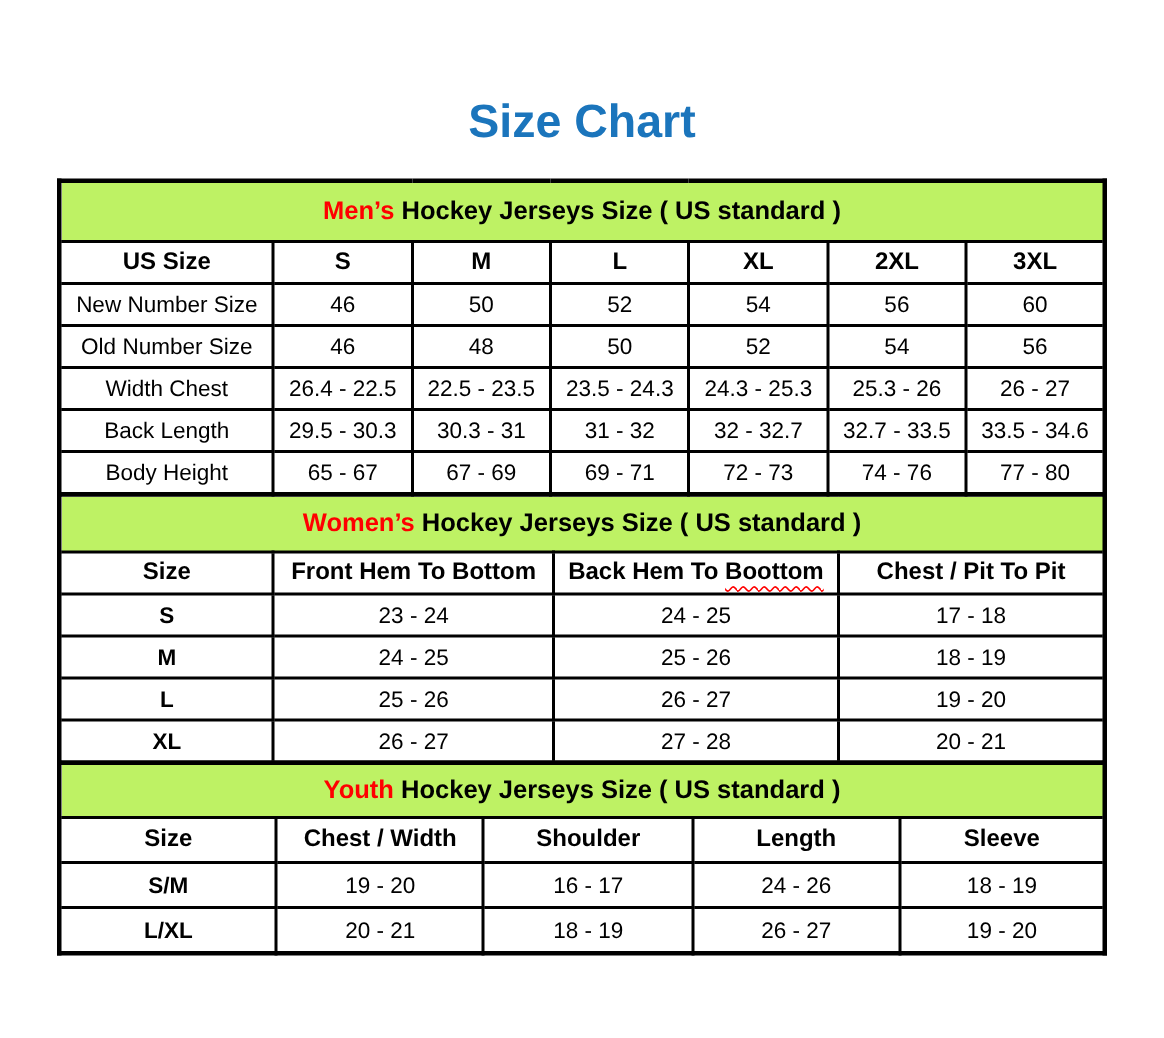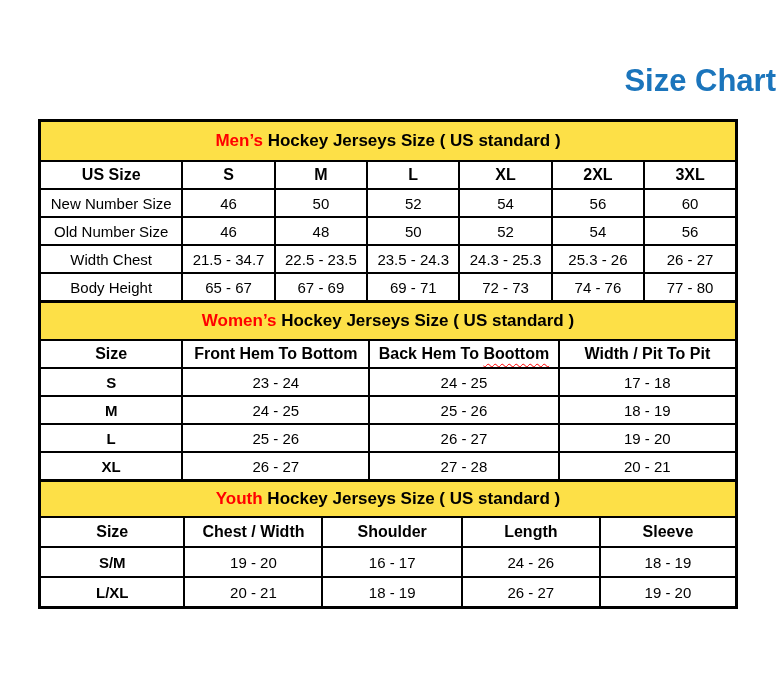--- a/index.html
+++ b/index.html
@@ -9,21 +9,21 @@
     width: 776px;
     height: 692px;
     font-family: "Liberation Sans", sans-serif;
     color: #000000;
   }
   .page { width: 776px; height: 692px; overflow: hidden; }
 
   .title {
     margin: 0;
     padding-top: 62px;
-    text-align: right;
+    text-align: center;
     color: #1b75bc;
     font-size: 31px;
     font-weight: bold;
     letter-spacing: 0px;
     line-height: 38px;
   }
 
   .chart-wrap { margin: 19px 0 0 38px; width: 700px; }
 
   table.size-table {
@@ -39,21 +39,21 @@
     text-align: center;
     vertical-align: middle;
     font-size: 15px;
     padding: 0 2px;
     height: 26px;
     overflow: hidden;
     white-space: nowrap;
   }
 
   tr.caption-row td {
-    background: #fde047;
+    background: #bef264;
     font-weight: bold;
     font-size: 17px;
     height: 36px;
   }
   tr.caption-row td .hl { color: #ff0000; }
 
   th { font-weight: bold; font-size: 16px; }
 
   td.row-label-regular { font-weight: normal; }
   td.row-label-bold { font-weight: bold; }
@@ -116,26 +116,35 @@
         <td class="row-label-regular">Old Number Size</td>
         <td>46</td>
         <td>48</td>
         <td>50</td>
         <td>52</td>
         <td>54</td>
         <td>56</td>
       </tr>
       <tr>
         <td class="row-label-regular">Width Chest</td>
-        <td>21.5 - 34.7</td>
+        <td>26.4 - 22.5</td>
         <td>22.5 - 23.5</td>
         <td>23.5 - 24.3</td>
         <td>24.3 - 25.3</td>
         <td>25.3 - 26</td>
         <td>26 - 27</td>
+      </tr>
+      <tr>
+        <td class="row-label-regular">Back Length</td>
+        <td>29.5 - 30.3</td>
+        <td>30.3 - 31</td>
+        <td>31 - 32</td>
+        <td>32 - 32.7</td>
+        <td>32.7 - 33.5</td>
+        <td>33.5 - 34.6</td>
       </tr>
       <tr>
         <td class="row-label-regular">Body Height</td>
         <td>65 - 67</td>
         <td>67 - 69</td>
         <td>69 - 71</td>
         <td>72 - 73</td>
         <td>74 - 76</td>
         <td>77 - 80</td>
       </tr>
@@ -150,21 +159,21 @@
           <col style="width:25.5%">
       </colgroup>
       <tbody>
           <tr class="caption-row">
         <td colspan="4"><span class="hl">Women’s</span><span> Hockey Jerseys Size ( US standard )</span></td>
       </tr>
       <tr>
         <th>Size</th>
         <th>Front Hem To Bottom</th>
         <th><span>Back Hem To </span><span class="wavy">Boottom</span></th>
-        <th>Width / Pit To Pit</th>
+        <th>Chest / Pit To Pit</th>
       </tr>
       <tr>
         <td class="row-label-bold">S</td>
         <td>23 - 24</td>
         <td>24 - 25</td>
         <td>17 - 18</td>
       </tr>
       <tr>
         <td class="row-label-bold">M</td>
         <td>24 - 25</td>

